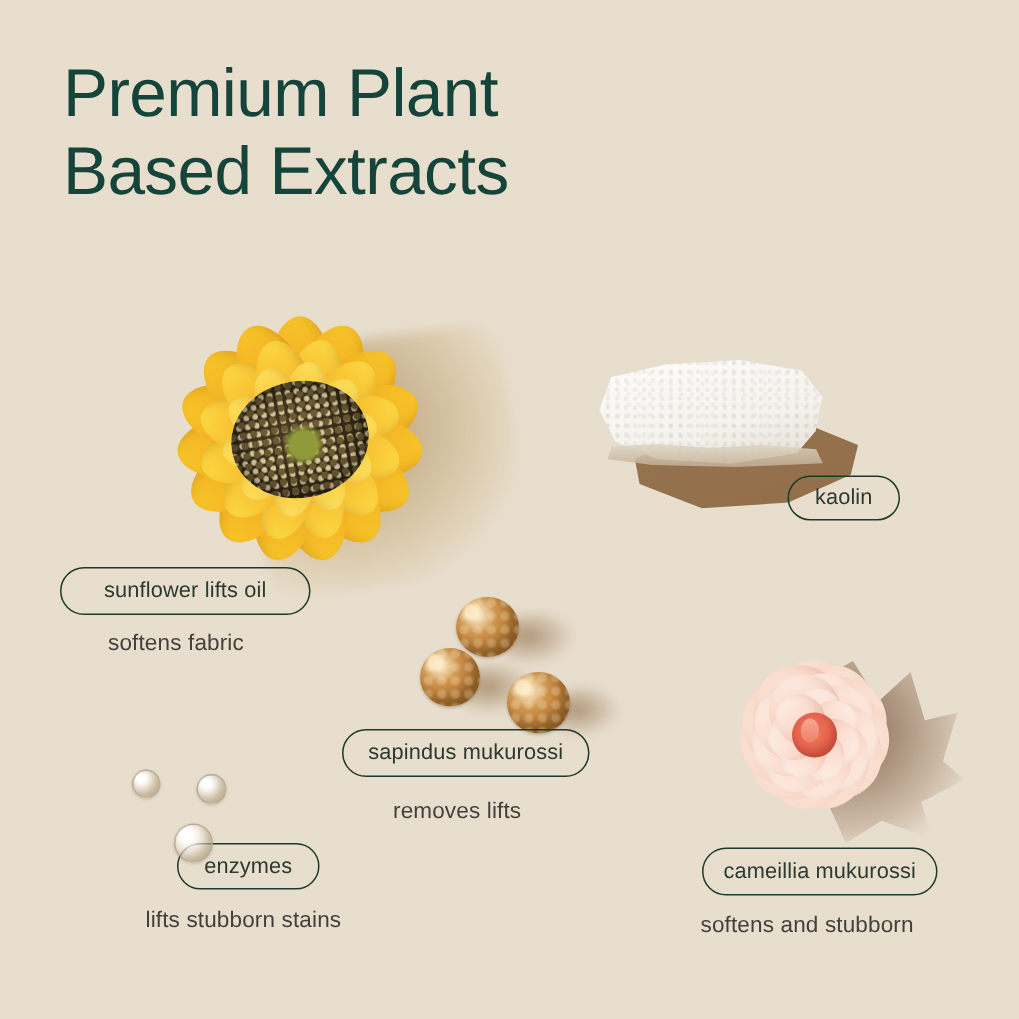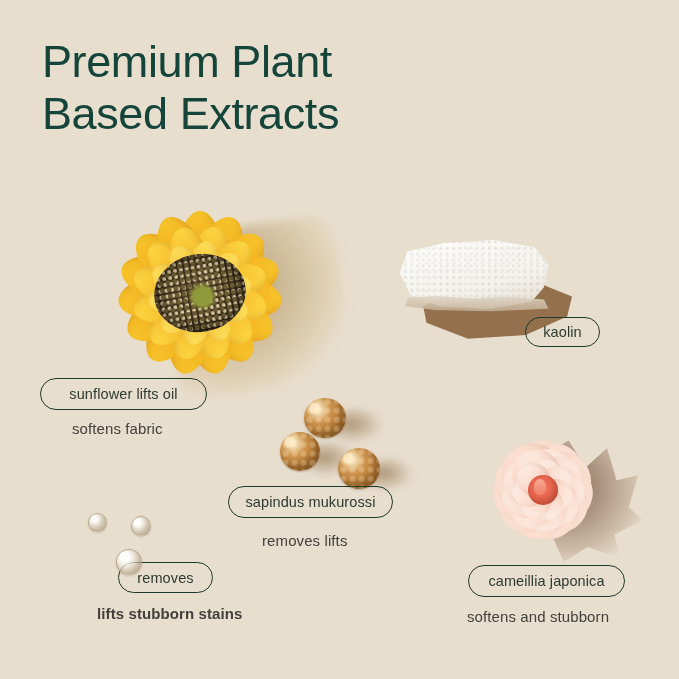--- a/index.html
+++ b/index.html
@@ -48,21 +48,21 @@
   .pill-sunflower{left:40px;top:378px;width:167px;height:32px;}
   .cap-sunflower{left:72px;top:419px;}
 
   .pill-kaolin{left:525px;top:294px;width:75px;height:30px;margin-top:23px;}
   .cap-kaolin{left:503px;top:344px;}
 
   .pill-sapindus{left:228px;top:486px;width:165px;height:32px;}
   .cap-sapindus{left:262px;top:531px;}
 
   .pill-enzymes{left:118px;top:562px;width:95px;height:31px;}
-  .cap-enzymes{left:97px;top:604px;font-weight:bold;}
+  .cap-enzymes{left:97px;top:604px;}
 
   .pill-camellia{left:468px;top:565px;width:157px;height:32px;}
   .cap-camellia{left:467px;top:607px;}
 
   
   .art{position:absolute;z-index:3;}
 
   
   #sunflower{left:75px;top:185px;width:250px;height:215px;}
   #sunflower .shadow{
@@ -288,19 +288,19 @@
   <div class="bead" id="b3"></div>
 
   <div class="pill pill-sunflower">sunflower lifts oil</div>
   <div class="caption cap-sunflower">softens fabric</div>
 
   <div class="pill pill-kaolin">kaolin</div>
 
   <div class="pill pill-sapindus">sapindus mukurossi</div>
   <div class="caption cap-sapindus">removes lifts</div>
 
-  <div class="pill pill-enzymes">removes</div>
+  <div class="pill pill-enzymes">enzymes</div>
   <div class="caption cap-enzymes">lifts stubborn stains</div>
 
-  <div class="pill pill-camellia">cameillia japonica</div>
+  <div class="pill pill-camellia">cameillia mukurossi</div>
   <div class="caption cap-camellia">softens and stubborn</div>
 
 </div>
 
 </body></html>

